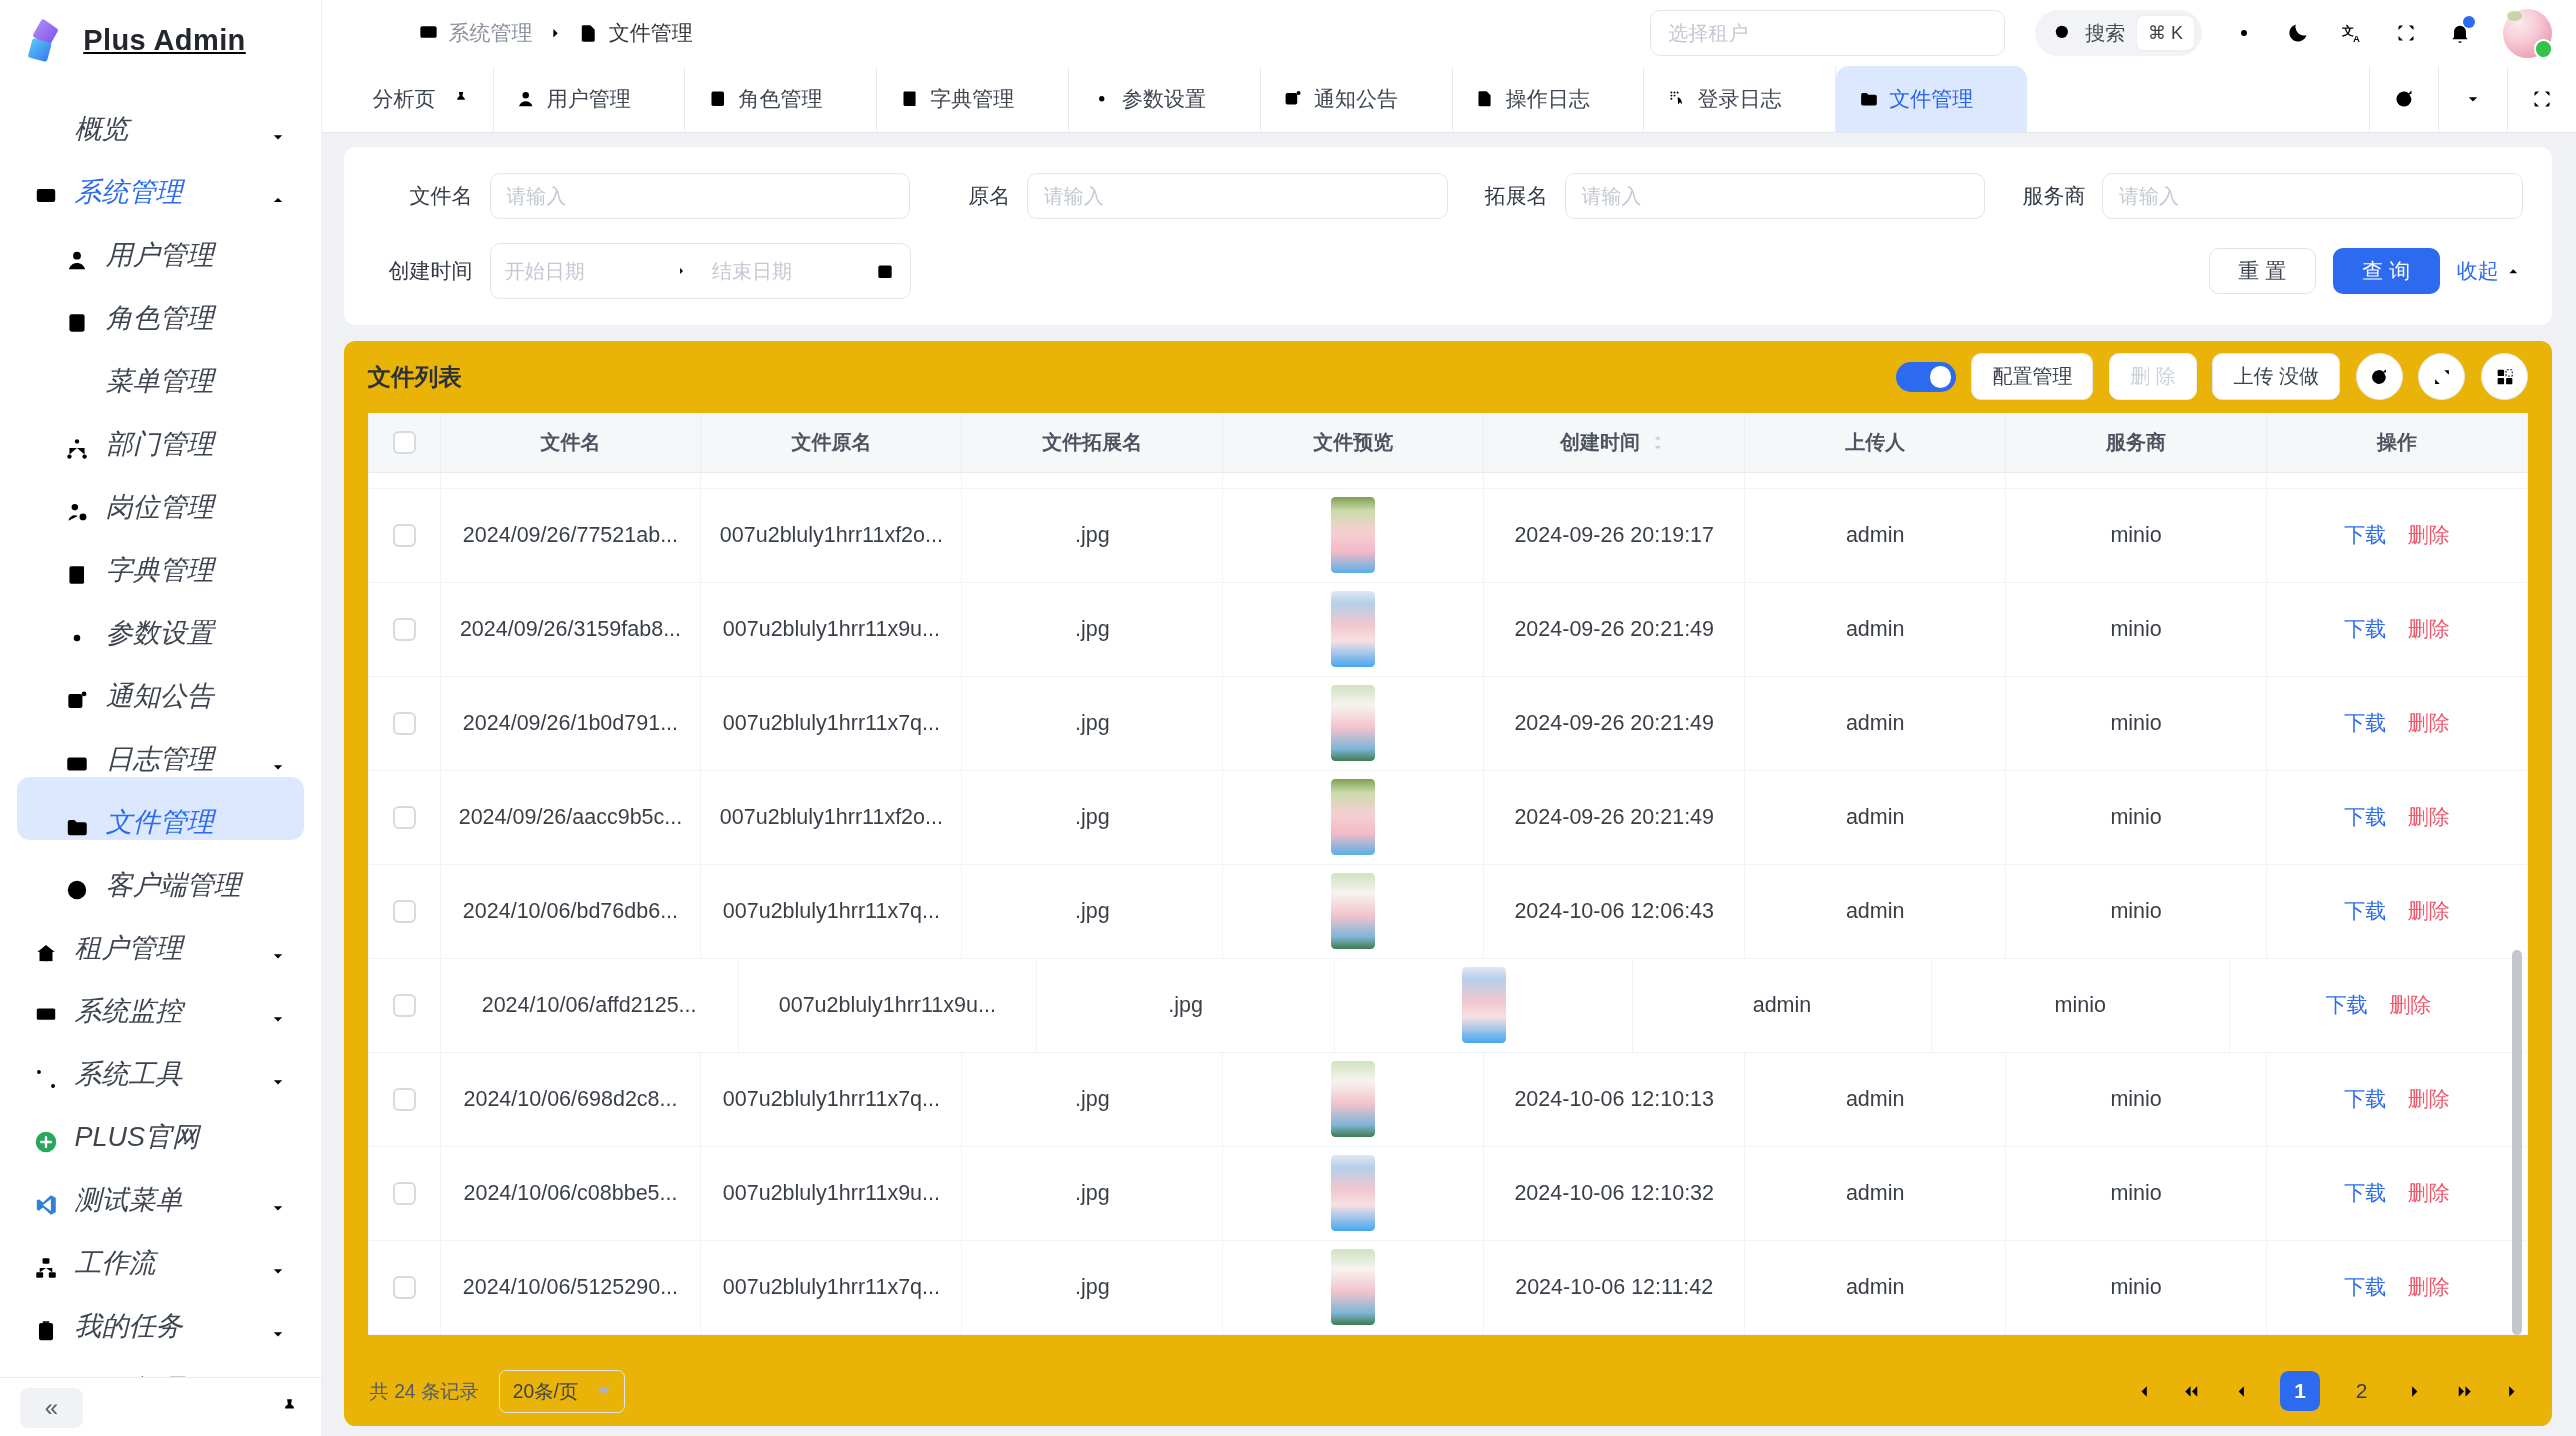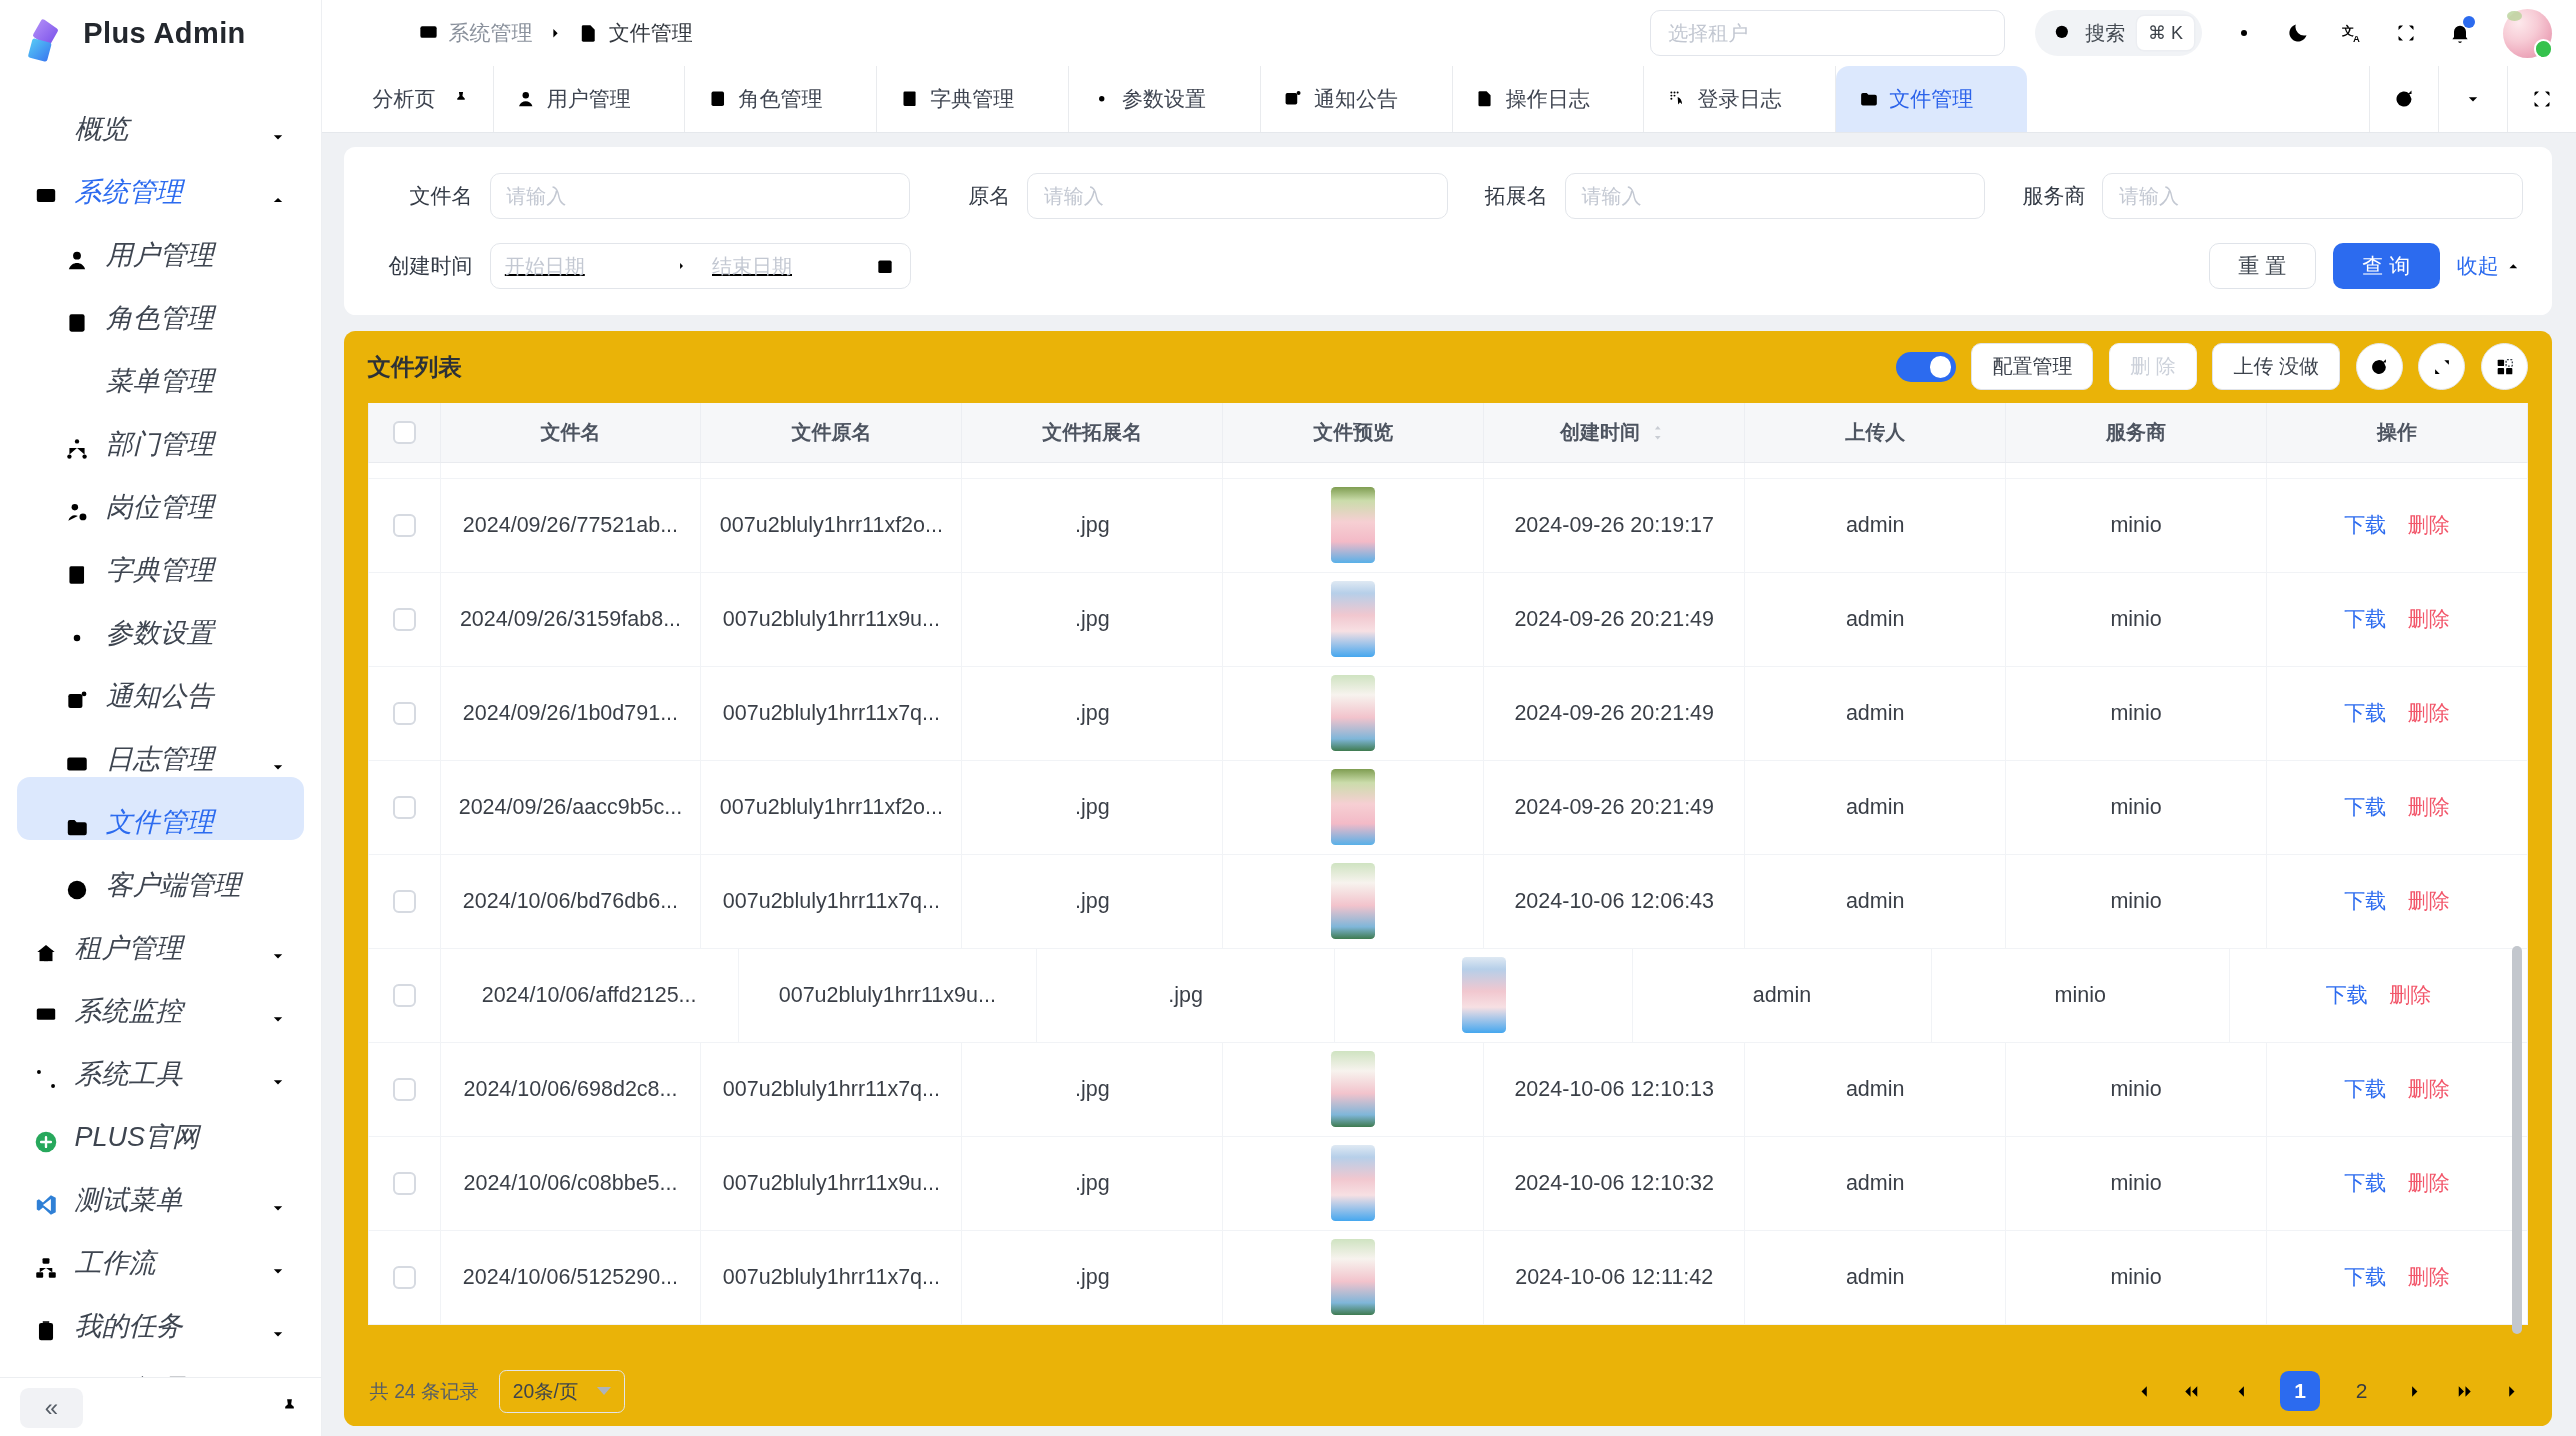--- a/index.html
+++ b/index.html
@@ -5,21 +5,21 @@
   * { margin:0; padding:0; box-sizing:border-box; }
   html,body { width:2576px; height:1437px; overflow:hidden;
     font-family:"Liberation Sans","DejaVu Sans",sans-serif; background:#eff1f4; }
   .app { display:flex; width:100%; height:100%; }
 
   
   .ic { display:block; }
 
   
   .sidebar { width:322px; background:#fff; display:flex; flex-direction:column; border-right:1.4px solid #edeff2; flex:none; }
-  .sb-logo { height:80px; display:flex; align-items:flex-start; padding:17px 23px; gap:14.3px; flex:none; }
+  .sb-logo { height:80px; display:flex; align-items:center; padding:17px 23px; gap:14.3px; flex:none;text-decoration:underline; }
   .sb-logo .logo-mark { width:46px; height:46px; }
   .sb-logo .name { font-size:29px; font-weight:700; color:#23272d; letter-spacing:0.4px; white-space:nowrap; }
   .sb-menu { flex:1; overflow:hidden; padding-top:4.3px; }
   .sb-item { height:63px; display:flex; align-items:flex-end; gap:15.7px; margin:0 17px; padding:0 15.7px; border-radius:13px; font-size:27px; color:#3e4550; cursor:pointer; white-space:nowrap;font-style:italic; }
   .sb-item .ic { width:26px; height:26px; color:#4b525c; flex:none; }
   .sb-item.lv2 { padding-left:47px; }
   .sb-item .lbl { flex:1; overflow:hidden; }
   .sb-item .chev { width:20px; height:20px; color:#868d98; flex:none; }
   .sb-item.parent-active, .sb-item.parent-active .ic, .sb-item.parent-active .chev { color:#2c6bef; }
   .sb-item.selected { background:#dce8fd; color:#2c6bef; }
@@ -72,21 +72,21 @@
 
   
   .filter-card { background:#fff; border-radius:11.4px; padding:26px 29px; display:flex; flex-direction:column; gap:24px; flex:none; }
   .frow { display:flex; align-items:center; }
   .fgroup { display:flex; align-items:center; flex:1; }
   .fgroup.date { flex:none; width:538px; }
   .flabel { width:100px; text-align:right; margin-right:17px; font-size:21px; color:#333a45; flex:none; }
   .finput { flex:1; height:46px; border:1.4px solid #e2e5ea; border-radius:10px; display:flex; align-items:center; padding:0 15.7px; background:#fff; }
   .finput input { border:none; outline:none; width:100%; font-size:20px; font-family:inherit; color:#333; background:transparent; }
   .finput input::placeholder { color:#c3c8d2; }
-  .dinput { flex:1; height:46px; border:1.4px solid #e2e5ea; border-radius:10px; display:flex; align-items:center; padding:0 14.3px; gap:24px;text-decoration:underline; }
+  .dinput { flex:1; height:56px; border:1.4px solid #e2e5ea; border-radius:10px; display:flex; align-items:center; padding:0 14.3px; gap:24px; }
   .dinput .ph { font-size:20px; color:#c3c8d2; flex:1; }
   .dinput .ph.end { text-align:left; }
   .dinput .ic { width:20px; height:20px; color:#c0c5cf; flex:none; }
   .fbtns { margin-left:auto; display:flex; align-items:center; gap:17px; }
   .btn { height:46px; min-width:107px; border-radius:10px; font-size:21px; display:flex; align-items:center; justify-content:center; cursor:pointer; padding:0 20px; }
   .btn.ghost { border:1.4px solid #dfe3e9; background:#fff; color:#3f4650; }
   .btn.primary { background:#2c6bef; color:#fff; border:none; }
   .link-collapse { color:#2c6bef; font-size:21px; display:flex; align-items:center; gap:5.7px; cursor:pointer; }
   .link-collapse .ic { width:18.6px; height:18.6px; }
 

